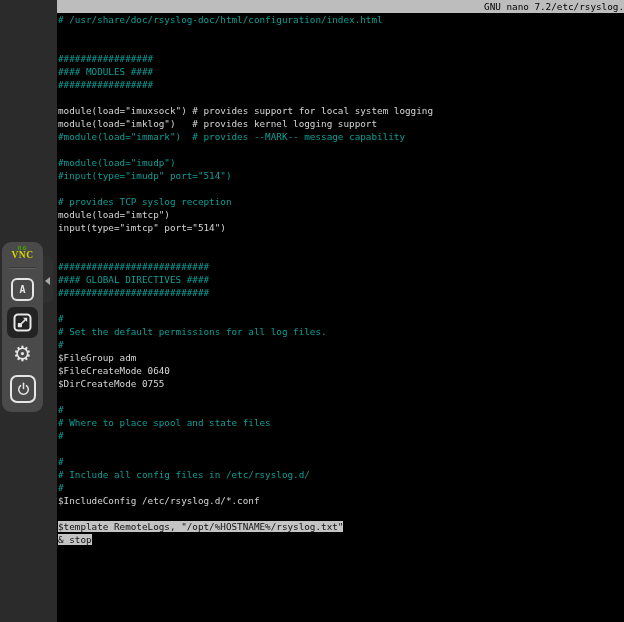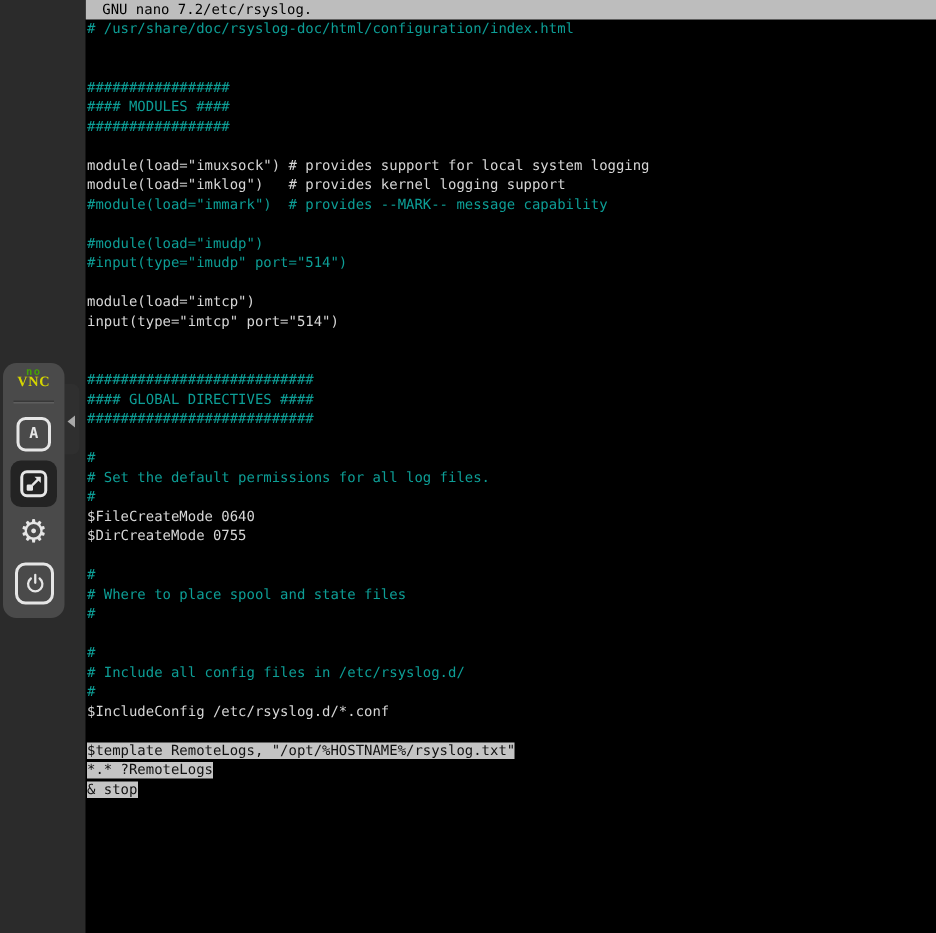--- a/index.html
+++ b/index.html
@@ -7,21 +7,21 @@
   body { font-family:"DejaVu Sans Mono", monospace; background:var(--page-bg,#2b2b2b); overflow:hidden; }
 
   .screen { position:relative; width:624px; height:622px; background:var(--page-bg,#2b2b2b); overflow:hidden; }
 
   
   .terminal { position:absolute; left:57px; top:0; width:567px; height:622px;
               background:var(--terminal-bg,#000); overflow:hidden;
               font-size:9.3px; line-height:13px; }
   .titlebar { position:absolute; left:0; top:0; width:100%; height:13px;
               background:var(--titlebar-bg,#bdbdbd); color:var(--titlebar-fg,#000);
-              display:flex; justify-content:flex-start; white-space:pre; }
+              display:flex; justify-content:flex-end; white-space:pre; }
   .lines { position:absolute; left:1px; top:13px; right:0; bottom:0; }
   .line { height:13px; white-space:pre; }
   .line span.comment { color:var(--comment,#0d9e96); }
   .line span.code { color:var(--text,#d6d6d6); }
   .line span.selected { background:var(--selection-bg,#c4c4c4); color:var(--selection-fg,#111); }
 
   
   .sidebar { position:absolute; left:2px; top:242px; width:41px; height:170px;
              background:var(--sidebar-bg,#4a4a4a); border-radius:9px; z-index:3; }
   .logo { position:absolute; top:3px; left:0; width:100%; text-align:center;
@@ -70,45 +70,46 @@
         <div class="line"><span class="comment">#### MODULES ####</span></div>
         <div class="line"><span class="comment">#################</span></div>
         <div class="line"></div>
         <div class="line"><span class="code">module(load="imuxsock") # provides support for local system logging</span></div>
         <div class="line"><span class="code">module(load="imklog")   # provides kernel logging support</span></div>
         <div class="line"><span class="comment">#module(load="immark")  # provides --MARK-- message capability</span></div>
         <div class="line"></div>
         <div class="line"><span class="comment">#module(load="imudp")</span></div>
         <div class="line"><span class="comment">#input(type="imudp" port="514")</span></div>
         <div class="line"></div>
+        <div class="line"><span class="comment"># provides TCP syslog reception</span></div>
         <div class="line"><span class="code">module(load="imtcp")</span></div>
         <div class="line"><span class="code">input(type="imtcp" port="514")</span></div>
         <div class="line"></div>
         <div class="line"></div>
         <div class="line"><span class="comment">###########################</span></div>
         <div class="line"><span class="comment">#### GLOBAL DIRECTIVES ####</span></div>
         <div class="line"><span class="comment">###########################</span></div>
         <div class="line"></div>
         <div class="line"><span class="comment">#</span></div>
         <div class="line"><span class="comment"># Set the default permissions for all log files.</span></div>
         <div class="line"><span class="comment">#</span></div>
+        <div class="line"><span class="code">$FileGroup adm</span></div>
         <div class="line"><span class="code">$FileCreateMode 0640</span></div>
         <div class="line"><span class="code">$DirCreateMode 0755</span></div>
         <div class="line"></div>
         <div class="line"><span class="comment">#</span></div>
         <div class="line"><span class="comment"># Where to place spool and state files</span></div>
         <div class="line"><span class="comment">#</span></div>
         <div class="line"></div>
         <div class="line"><span class="comment">#</span></div>
         <div class="line"><span class="comment"># Include all config files in /etc/rsyslog.d/</span></div>
         <div class="line"><span class="comment">#</span></div>
         <div class="line"><span class="code">$IncludeConfig /etc/rsyslog.d/*.conf</span></div>
         <div class="line"></div>
         <div class="line"><span class="selected">$template RemoteLogs, "/opt/%HOSTNAME%/rsyslog.txt"</span></div>
-        <div class="line"><span class="selected">*.* ?RemoteLogs</span></div>
         <div class="line"><span class="selected">&amp; stop</span></div>
       </div>
   </div>
 
   <div class="sidebar">
     <div class="logo">
       <span class="logo-no">no</span>
       <span class="logo-vnc">VNC</span>
     </div>
     <div class="divider"></div>

